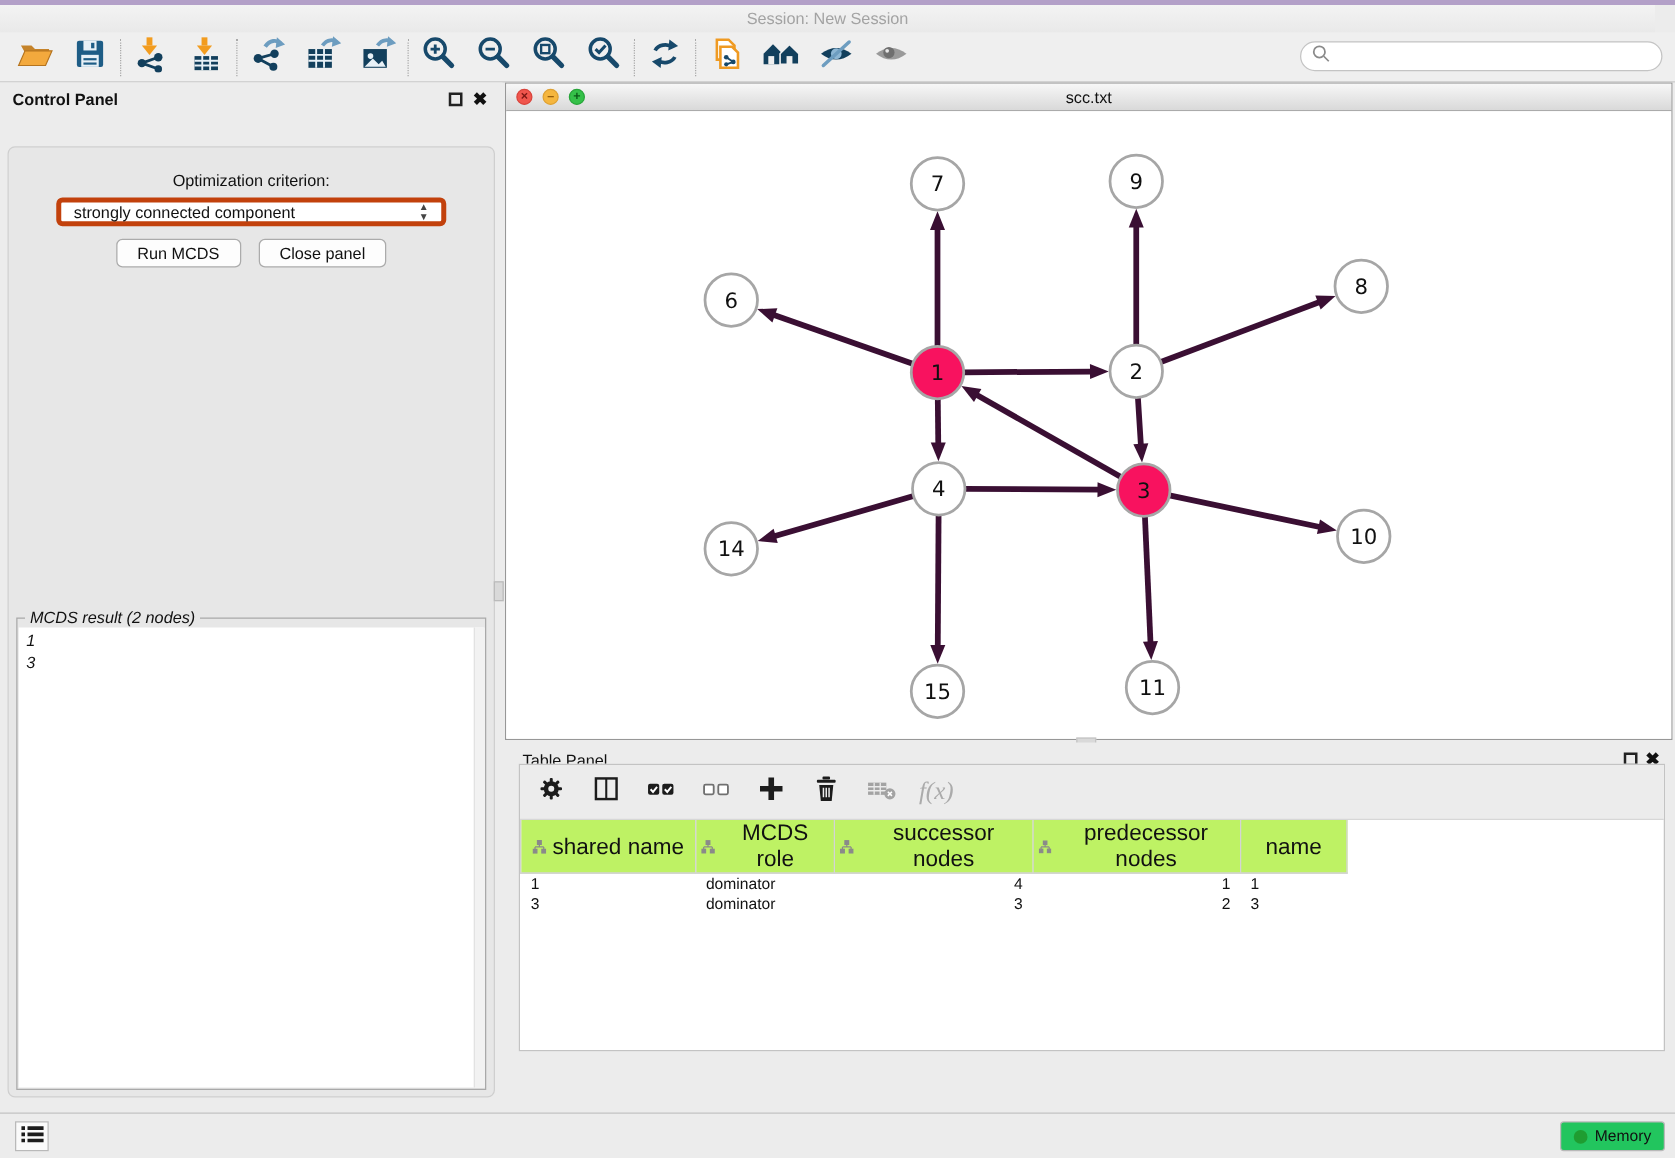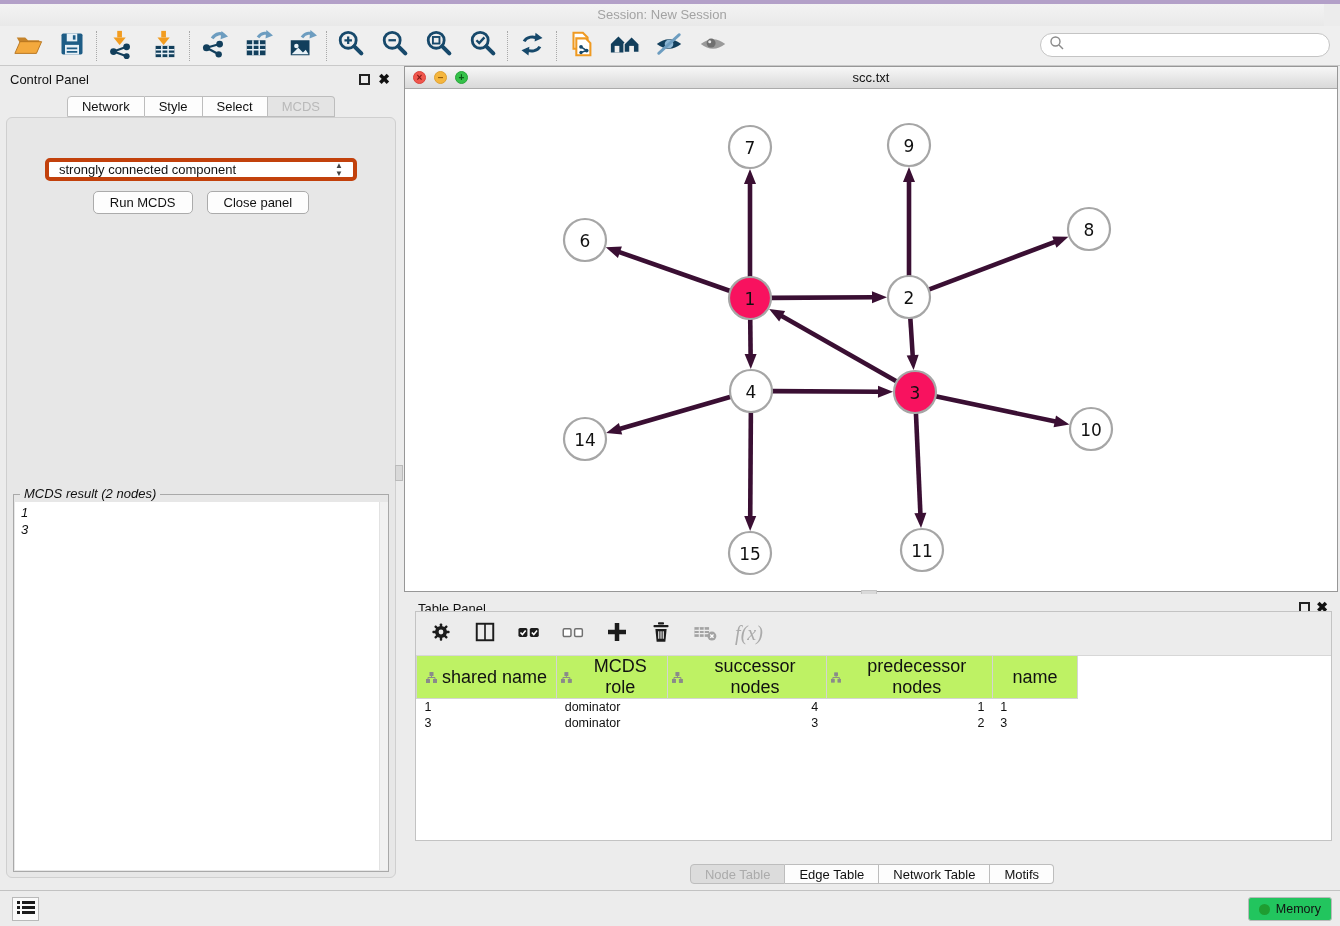--- a/index.html
+++ b/index.html
@@ -17,21 +17,21 @@
     background:#efefef; border-bottom:1px solid #c9c9c9; display:flex; align-items:center; }
   .tb-btn { width:44px; height:36px; display:flex; align-items:center; justify-content:center; cursor:default; }
   .tb-sep { width:1px; height:30px; margin:0 2px; border-left:1px dotted #a9a9a9; }
   .search-wrap { position:absolute; right:10px; top:7px; }
   .search-box { width:290px; height:24px; background:#fff; border:1px solid #c4c4c4; border-radius:12px;
     display:flex; align-items:center; padding-left:8px; }
 
   
   .control-panel { position:absolute; left:0; top:66px; width:402px; height:824px; background:#ececec; }
   .cp-header { position:relative; height:28px; }
-  .cp-title { position:absolute; left:10px; top:6px; font-size:13px; color:#111; }
+  .cp-title { position:absolute; left:10px; top:6px; font-size:13px; color:#111;font-weight:bold; }
   .win-float { position:absolute; width:11px; height:11px; border:2px solid #222; top:8px; }
   .win-close { position:absolute; top:5px; font-size:14px; font-weight:bold; color:#111; }
   .cp-header .win-float { right:32px; } .cp-header .win-close { right:12px; }
 
   .cp-tabs { position:absolute; left:0; top:30px; width:402px; display:flex; justify-content:center; }
   .tab { height:21px; line-height:20px; padding:0 14px; font-size:13px; background:#fdfdfd;
     border:1px solid #bdbdbd; border-left:none; color:#111; position:relative; z-index:3; cursor:default; }
   .tab:first-child { border-left:1px solid #bdbdbd; border-radius:4px 0 0 0; }
   .tab.sel { background:#e4e4e4; color:#b9b9b9; border-radius:0 4px 0 0; }
 
@@ -260,27 +260,22 @@
       </div>
     </div>
   </div>
 
   <div class="control-panel">
     <div class="cp-header">
       <span class="cp-title">Control Panel</span>
       <span class="win-float"></span>
       <span class="win-close">✖</span>
     </div>
-    <div class="cp-tabs">
-      <div class="tab">Network</div>
-      <div class="tab">Style</div>
-      <div class="tab">Select</div>
-      <div class="tab sel">MCDS</div>
-    </div>
     <div class="cp-content">
+      <div class="opt-label">Optimization criterion:</div>
       <div class="dropdown">
         <span>strongly connected component</span>
         <span class="dd-arrows">▲<br>▼</span>
       </div>
       <div class="btn-row">
         <div class="btn">Run MCDS</div>
         <div class="btn">Close panel</div>
       </div>
       <div class="result-group">
         <span class="result-title">MCDS result (2 nodes)</span>
@@ -500,26 +495,20 @@
           <tr>
             <td>3</td>
             <td>dominator</td>
             <td class="col-num">3</td>
             <td class="col-num">2</td>
             <td>3</td>
           </tr>
         </tbody>
       </table>
     </div>
-    <div class="tp-tabs">
-      <div class="tab sel">Node Table</div>
-      <div class="tab">Edge Table</div>
-      <div class="tab">Network Table</div>
-      <div class="tab">Motifs</div>
-    </div>
   </div>
 
   <div class="statusbar">
     <div class="list-btn">
       <span><svg width="18" height="14" viewBox="0 0 18 14">
             <g fill="#1c1c1c">
               <rect x="0" y="1" width="3" height="3"></rect>
               <rect x="5" y="1" width="13" height="3"></rect>
               <rect x="0" y="6" width="3" height="3"></rect>
               <rect x="5" y="6" width="13" height="3"></rect>

